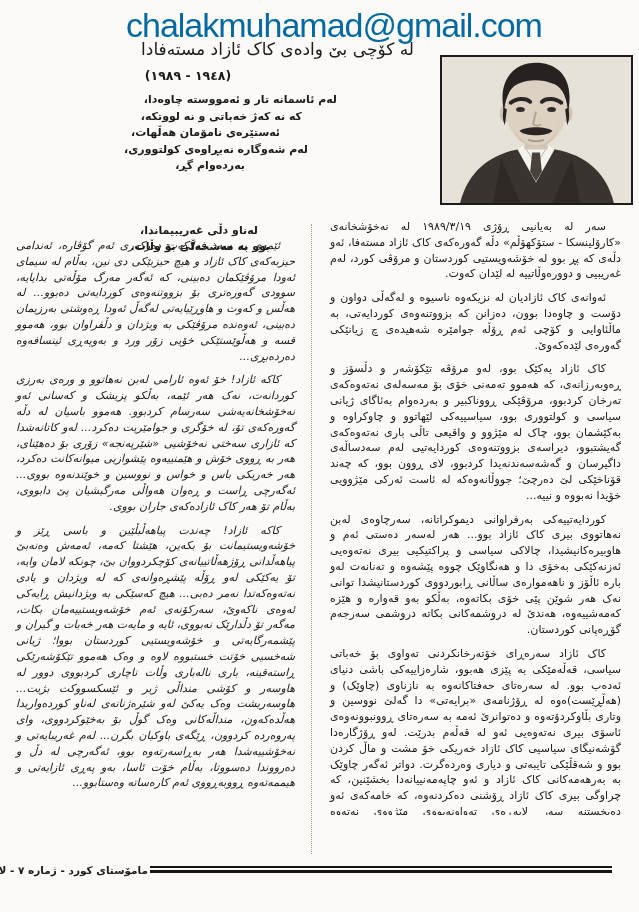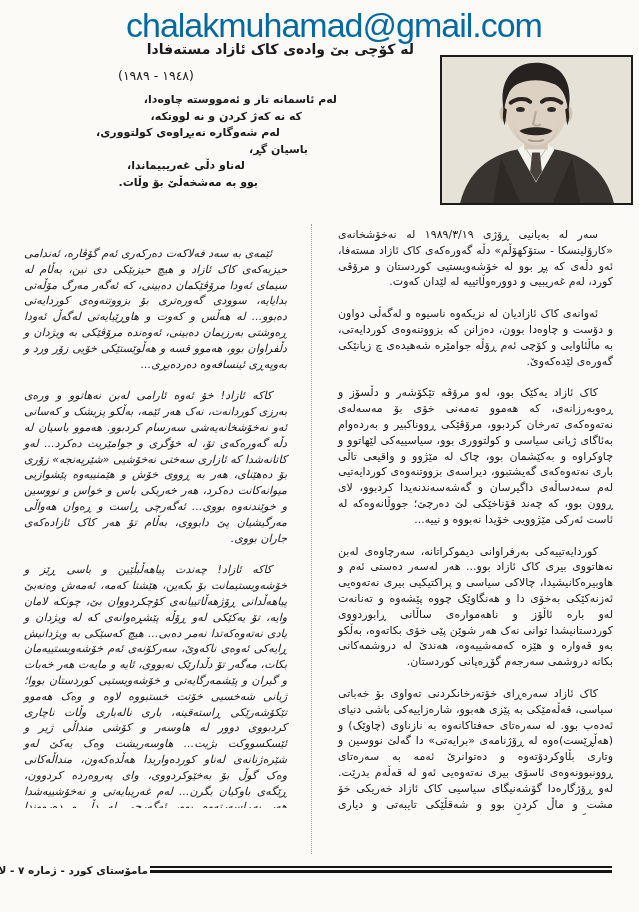--- a/index.html
+++ b/index.html
@@ -16,56 +16,56 @@
   .watermark{
     position:absolute;left:126px;top:6px;z-index:9;
     font-family:"Liberation Sans",sans-serif;
     font-size:34px;letter-spacing:-1px;
     color:#0369a1;white-space:nowrap;
   }
   
   .title{
     position:absolute;left:28px;top:36px;width:386px;
     direction:rtl;
-    font-size:14px;font-weight:bold;line-height:26px;
+    font-size:17px;font-weight:normal;line-height:26px;
     margin:0;
   }
   .dates{
     position:absolute;left:118px;top:68px;width:140px;
-    direction:rtl;text-align:left;
-    font-size:12.5px;font-weight:normal;
+    direction:rtl;text-align:center;
+    font-size:12.5px;font-weight:bold;
   }
   
   .photo{
     position:absolute;left:440px;top:55px;width:189px;height:146px;
     margin:0;border:2px solid #1e1c1a;background:#ece8e0;
   }
   .photo svg{display:block;width:100%;height:100%;}
   
   .poem{
     position:absolute;left:40px;top:92px;width:300px;
     direction:rtl;font-size:11px;line-height:16.5px;
     font-weight:bold;
   }
   .poem-line{white-space:nowrap;}
   .poem-line:nth-child(1){padding-right:3px;}
   .poem-line:nth-child(2){padding-right:38px;}
   .poem-line:nth-child(3){padding-right:60px;}
   .poem-line:nth-child(4){padding-right:32px;}
   .poem-line:nth-child(5){padding-right:95px;}
-  .poem-line:nth-child(6){padding-right:82px;}
+  .poem-line:nth-child(6){padding-right:82px;margin-top:48px;}
   .poem-line:nth-child(7){padding-right:70px;}
   
   .col{
     position:absolute;
     direction:rtl;text-align:justify;
     font-size:11px;line-height:15.8px;
     overflow:hidden;
   }
-  .col p{margin:16px;text-indent:15px;}
+  .col p{margin:8px;text-indent:15px;}
   .col-left{left:8px;top:230px;width:295px;height:578px;font-style:italic;}
   .col-right{left:322px;top:211px;width:307px;height:604px;}
   .divider{
     position:absolute;left:311px;top:224px;height:630px;width:0;
     border-left:1px dotted #9d9d98;
   }
   
   .footer-text{
     position:absolute;left:6px;top:864px;width:142px;
     direction:rtl;text-align:left;
@@ -121,23 +121,24 @@
       <path d="M79,76 C86,71 106,71 113,76 C106,82 86,82 79,76 Z" fill="#2b2522"></path>
 
       <path d="M88,85 C92,87 100,87 104,85" stroke="#a2937f" stroke-width="1.5" fill="none"></path>
 
       <path d="M72,66 C74,80 84,90 96,91 C108,90 118,80 120,66 C118,84 109,92 96,92 C83,92 74,84 72,66 Z" fill="#c9bca9" opacity="0.5"></path>
     </svg>
   </figure>
 
   <section class="poem">
     <div class="poem-line">لەم ئاسمانە تار و ئەمووستە چاوەدا،</div>
-    <div class="poem-line">کە نە کەژ کردن و نە لووتکە،</div>
+    <div class="poem-line">کە نە کەژ خەباتی و نە لووتکە،</div>
+    <div class="poem-line">ئەستێرەی نامۆمان هەڵهات،</div>
     <div class="poem-line">لەم شەوگارە نەبڕاوەی کولتووری،</div>
-    <div class="poem-line">باسیان گڕ،</div>
+    <div class="poem-line">بەردەوام گڕ،</div>
     <div class="poem-line">لەناو دڵی غەریبیماندا،</div>
     <div class="poem-line">بوو بە مەشخەڵێ بۆ وڵات.</div>
   </section>
 
   <div class="divider"></div>
 
   <section class="col col-right">
     <p>سەر لە بەیانیی ڕۆژی ١٩٨٩/٣/١٩ لە نەخۆشخانەی «کارۆلینسکا - ستۆکهۆڵم» دڵە گەورەکەی کاک ئازاد مستەفا، ئەو دڵەی کە پڕ بوو لە خۆشەویستیی کوردستان و مرۆڤی کورد، لەم غەریبیی و دوورەوڵاتییە لە لێدان کەوت.</p>
     <p>ئەوانەی کاک ئازادیان لە نزیکەوە ناسیوە و لەگەڵی دواون و دۆست و چاوەدا بوون، دەزانن کە بزووتنەوەی کوردایەتی، بە ماڵئاوایی و کۆچی ئەم ڕۆڵە جوامێرە شەهیدەی چ زیانێکی گەورەی لێدەکەوێ.</p>
     <p>کاک ئازاد یەکێک بوو، لەو مرۆڤە تێکۆشەر و دڵسۆز و ڕەوبەرزانەی، کە هەموو تەمەنی خۆی بۆ مەسەلەی نەتەوەکەی تەرخان کردبوو، مرۆڤێکی ڕووناکبیر و بەردەوام بەئاگای ژیانی سیاسی و کولتووری بوو، سیاسییەکی لێهاتوو و چاوکراوە و بەکێشمان بوو، چاک لە مێژوو و واقیعی تاڵی باری نەتەوەکەی گەیشتبوو، دیراسەی بزووتنەوەی کوردایەتیی لەم سەدساڵەی داگیرسان و گەشەسەندنەیدا کردبوو، لای ڕوون بوو، کە چەند قۆناخێکی لێ دەرچێ؛ جووڵانەوەکە لە ئاست ئەرکی مێژوویی خۆیدا نەبووە و نییە...</p>

